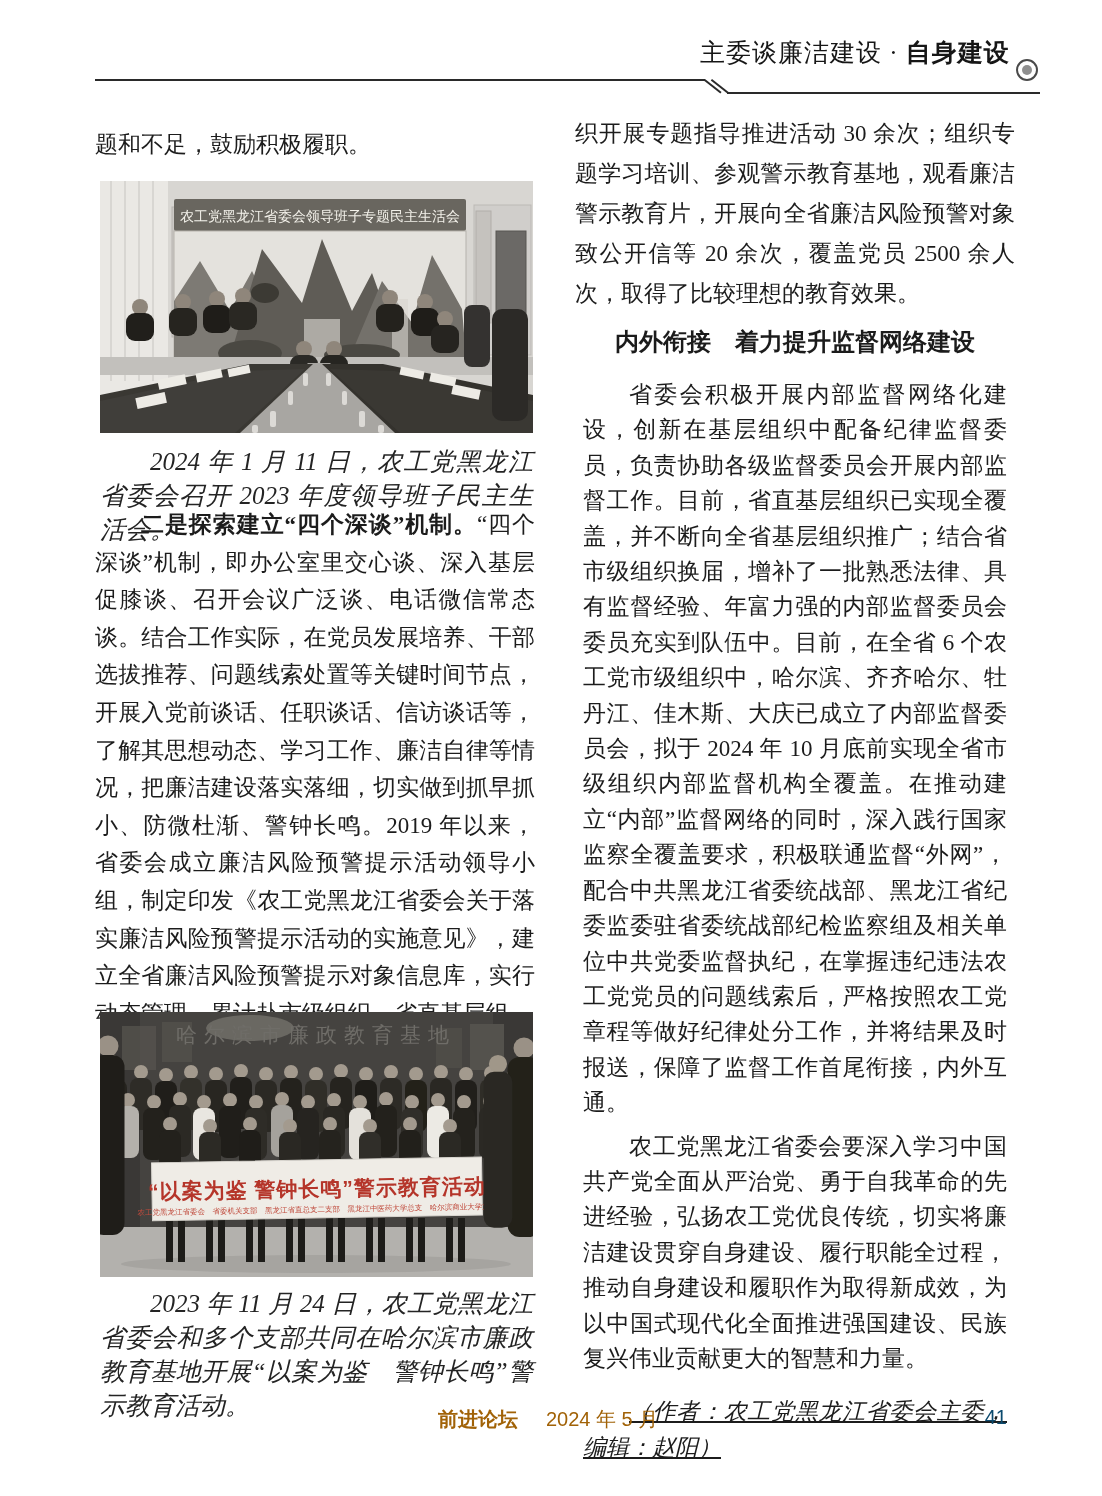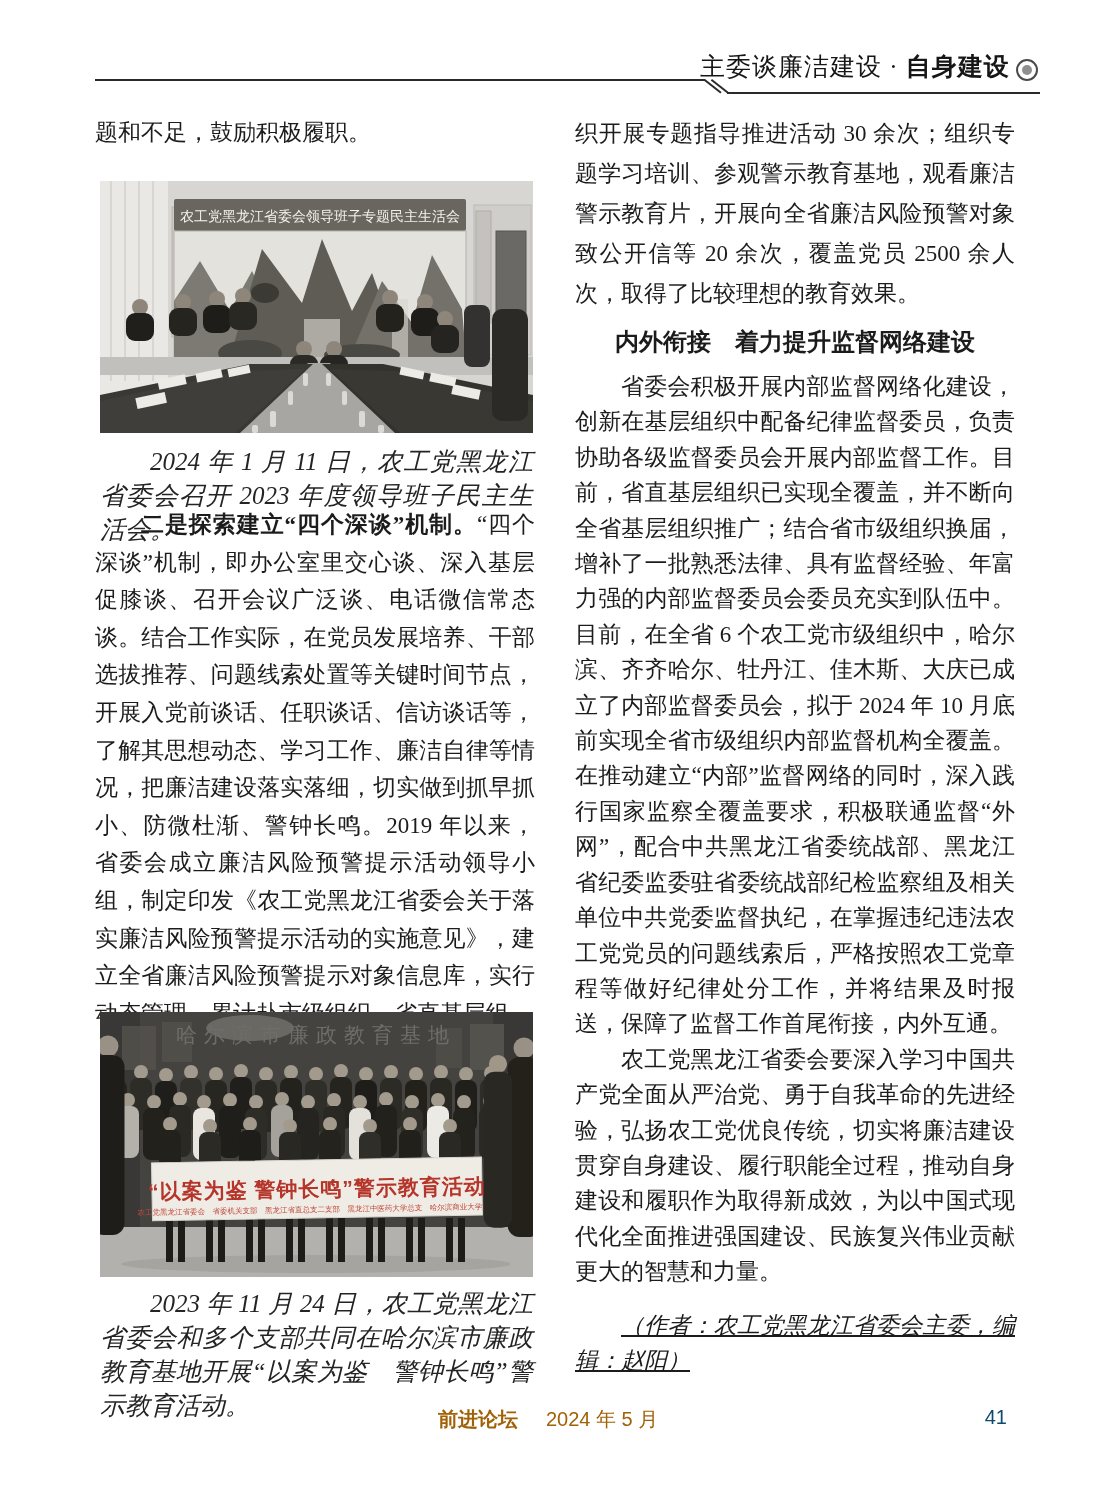--- a/index.html
+++ b/index.html
@@ -7,40 +7,40 @@
         font-family:"Liberation Serif","DejaVu Serif",serif;color:#1c1c1c;}
 
   
   .rule{position:absolute;height:0;border-top:2px solid #2a2a2a;}
   .rule-a{left:95px;top:79px;width:610px;}
   .rule-b{left:727px;top:92px;width:313px;}
   .slash{position:absolute;width:21px;height:0;border-top:2px solid #2a2a2a;
          transform:rotate(38deg);transform-origin:0 0;}
   .slash1{left:705px;top:79px;}
   .slash2{left:712px;top:79px;}
-  .header-title{position:absolute;left:700px;top:50px;width:305px;text-align:center;
+  .header-title{position:absolute;left:700px;top:36px;width:305px;text-align:center;
                 font-size:25px;letter-spacing:1px;color:#161616;white-space:nowrap;}
   .header-title .bold{font-weight:800;}
   .header-icon{position:absolute;left:1016px;top:59px;width:18px;height:18px;border:2px solid #4a4a4a;
                border-radius:50%;}
   .header-icon .dot{position:absolute;left:4px;top:4px;width:10px;height:10px;border-radius:50%;background:#8f8f8f;}
 
   
   .body-text{position:absolute;font-size:23px;line-height:37.6px;text-align:justify;
              text-justify:inter-ideograph;color:#1c1c1c;margin:0;}
   .indent{text-indent:2em;}
   .lead{font-weight:700;}
   .caption{position:absolute;font-size:25px;line-height:34px;font-style:italic;
            text-align:justify;text-indent:2em;color:#242424;margin:0;}
   .rcol{line-height:40px;}
   .subheading{position:absolute;left:575px;top:326px;width:440px;margin:0;text-align:center;
               font-family:"Liberation Sans","DejaVu Sans",sans-serif;font-weight:700;
               font-size:24px;color:#1b1b1b;}
   .rflow{position:absolute;left:575px;top:369px;width:440px;}
-  .rflow p{margin:0;font-size:23px;line-height:35.4px;text-align:justify;text-indent:2em;}
+  .rflow p{margin:8px;font-size:23px;line-height:35.4px;text-align:justify;text-indent:2em;}
   .author{margin-top:18px !important;font-style:italic;font-size:22px;line-height:37px;text-decoration:underline;}
 
   
   .photo{position:absolute;display:block;}
   #photo1{left:100px;top:181px;}
   #photo2{left:100px;top:1012px;}
 
   
   .footer-center{position:absolute;left:438px;top:1406px;font-family:"Liberation Sans","DejaVu Sans",sans-serif;
                  font-size:20px;color:#a16207;white-space:nowrap;}
@@ -56,21 +56,21 @@
 
   <div class="rule rule-a"></div>
   <div class="slash slash1"></div>
   <div class="slash slash2"></div>
   <div class="rule rule-b"></div>
   <div class="header-title"><span>主委谈廉洁建设 · </span><span class="bold">自身建设</span></div>
   <div class="header-icon">
       <div class="dot"></div>
     </div>
 
-  <p class="body-text" style="left:95px;top:114px;width:440px;">题和不足，鼓励积极履职。</p>
+  <p class="body-text" style="left:95px;top:126px;width:440px;">题和不足，鼓励积极履职。</p>
 
   <svg id="photo1" class="photo" width="433" height="252" viewBox="0 0 433 252">
     <defs>
       <g id="seated">
           <circle cx="0" cy="0" r="8" fill="#8f867b"></circle>
           <rect x="-14" y="6" width="28" height="28" rx="9"></rect>
         </g>
     </defs>
     <rect x="0" y="0" width="433" height="252" fill="#d8d6d2"></rect>
 

